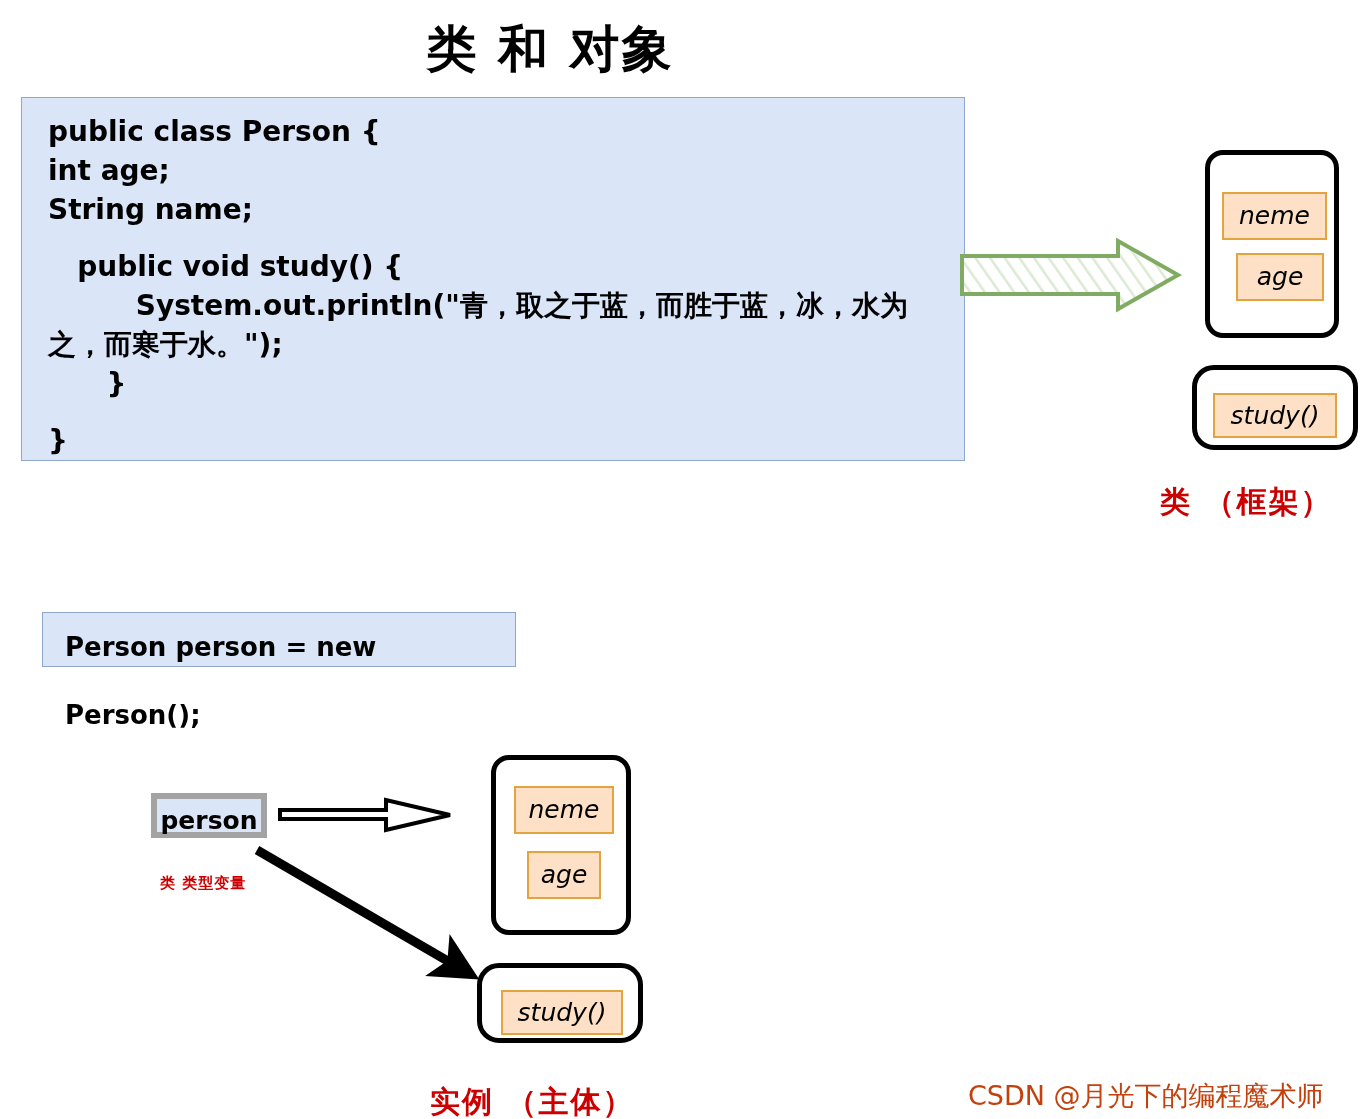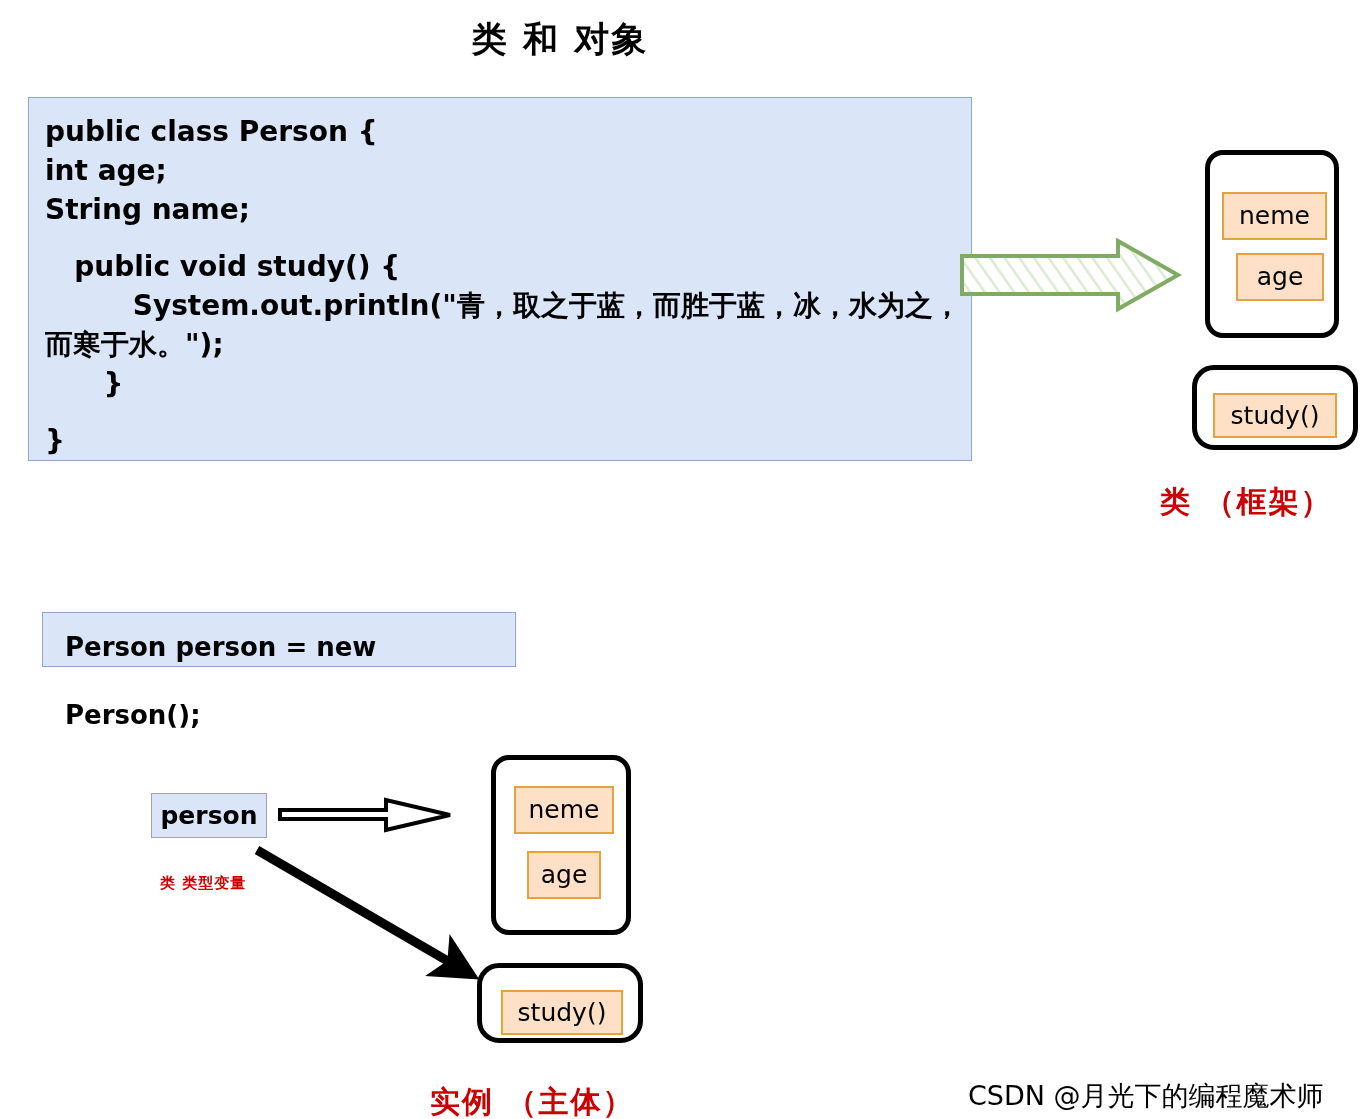--- a/index.html
+++ b/index.html
@@ -14,49 +14,49 @@
     position: relative;
     width: 1366px;
     height: 1119px;
     background: #ffffff;
     overflow: hidden;
   }
 
   
   #page-title {
     position: absolute;
-    left: 15px;
+    left: 5px;
     top: 16px;
     width: 1090px;
     text-align: center;
-    font-size: 35px;
+    font-size: 50px;
     font-weight: bold;
     color: #000000;
     letter-spacing: 2px;
     font-family: "DejaVu Sans", "Liberation Sans", sans-serif;
   }
 
   
   .code-block {
     position: absolute;
     background: #dae5f8;
     border: 1px solid #8fa7c8;
     box-sizing: border-box;
     color: #000000;
     font-family: "DejaVu Sans", "Liberation Sans", sans-serif;
     font-weight: bold;
   }
   #class-code {
-    left: 28px;
+    left: 21px;
     top: 97px;
     width: 944px;
     height: 364px;
     font-size: 28px;
     line-height: 39px;
-    padding: 14px 8px 0 16px;
+    padding: 14px 8px 0 26px;
   }
   #class-code .line { white-space: pre-wrap; }
   #class-code .blank { height: 18px; }
 
   #instance-code {
     left: 42px;
     top: 612px;
     width: 474px;
     height: 55px;
     font-size: 26px;
@@ -74,20 +74,21 @@
   }
   .field-box {
     position: absolute;
     background: #fde0c5;
     border: 2px solid #e3a440;
     box-sizing: border-box;
     text-align: center;
     color: #000000;
     font-family: "DejaVu Sans", "Liberation Sans", sans-serif;
     font-weight: normal;
+    font-style: italic;
   }
 
   
   #class-fields-box { left: 1205px; top: 150px; width: 134px; height: 188px; }
   #class-field-name { left: 1222px; top: 192px; width: 105px; height: 48px; font-size: 25px; line-height: 44px; }
   #class-field-age  { left: 1236px; top: 253px; width: 88px;  height: 48px; font-size: 25px; line-height: 44px; }
   #class-method-box { left: 1192px; top: 365px; width: 166px; height: 85px; border-radius: 22px; }
   #class-method-study { left: 1213px; top: 393px; width: 124px; height: 45px; font-size: 25px; line-height: 41px; }
 
   
@@ -110,21 +111,21 @@
   #person-note      { left: 160px;  top: 850px;  font-size: 15px; letter-spacing: 1px; }
 
   
   #person-var {
     position: absolute;
     left: 151px;
     top: 793px;
     width: 116px;
     height: 45px;
     background: #dae5f8;
-    border: 1px solid #a3a3a3;
+    border: 6px solid #a3a3a3;
     box-sizing: border-box;
     text-align: center;
     line-height: 43px;
     font-size: 25px;
     font-weight: bold;
     color: #000000;
     font-family: "DejaVu Sans", "Liberation Sans", sans-serif;
   }
 
   
@@ -132,21 +133,21 @@
   #green-arrow { left: 960px; top: 238px; }
   #thin-arrow  { left: 278px; top: 792px; }
   #thick-arrow { left: 240px; top: 838px; }
 
   
   #watermark {
     position: absolute;
     left: 968px;
     top: 1078px;
     font-size: 27px;
-    color: #000000;
+    color: #c2410c;
     font-family: "DejaVu Sans", "Liberation Sans", sans-serif;
     white-space: nowrap;
   }
 </style>
 </head>
 <body>
 
 <div id="page">
 
   <div id="page-title">类 和 对象</div>

